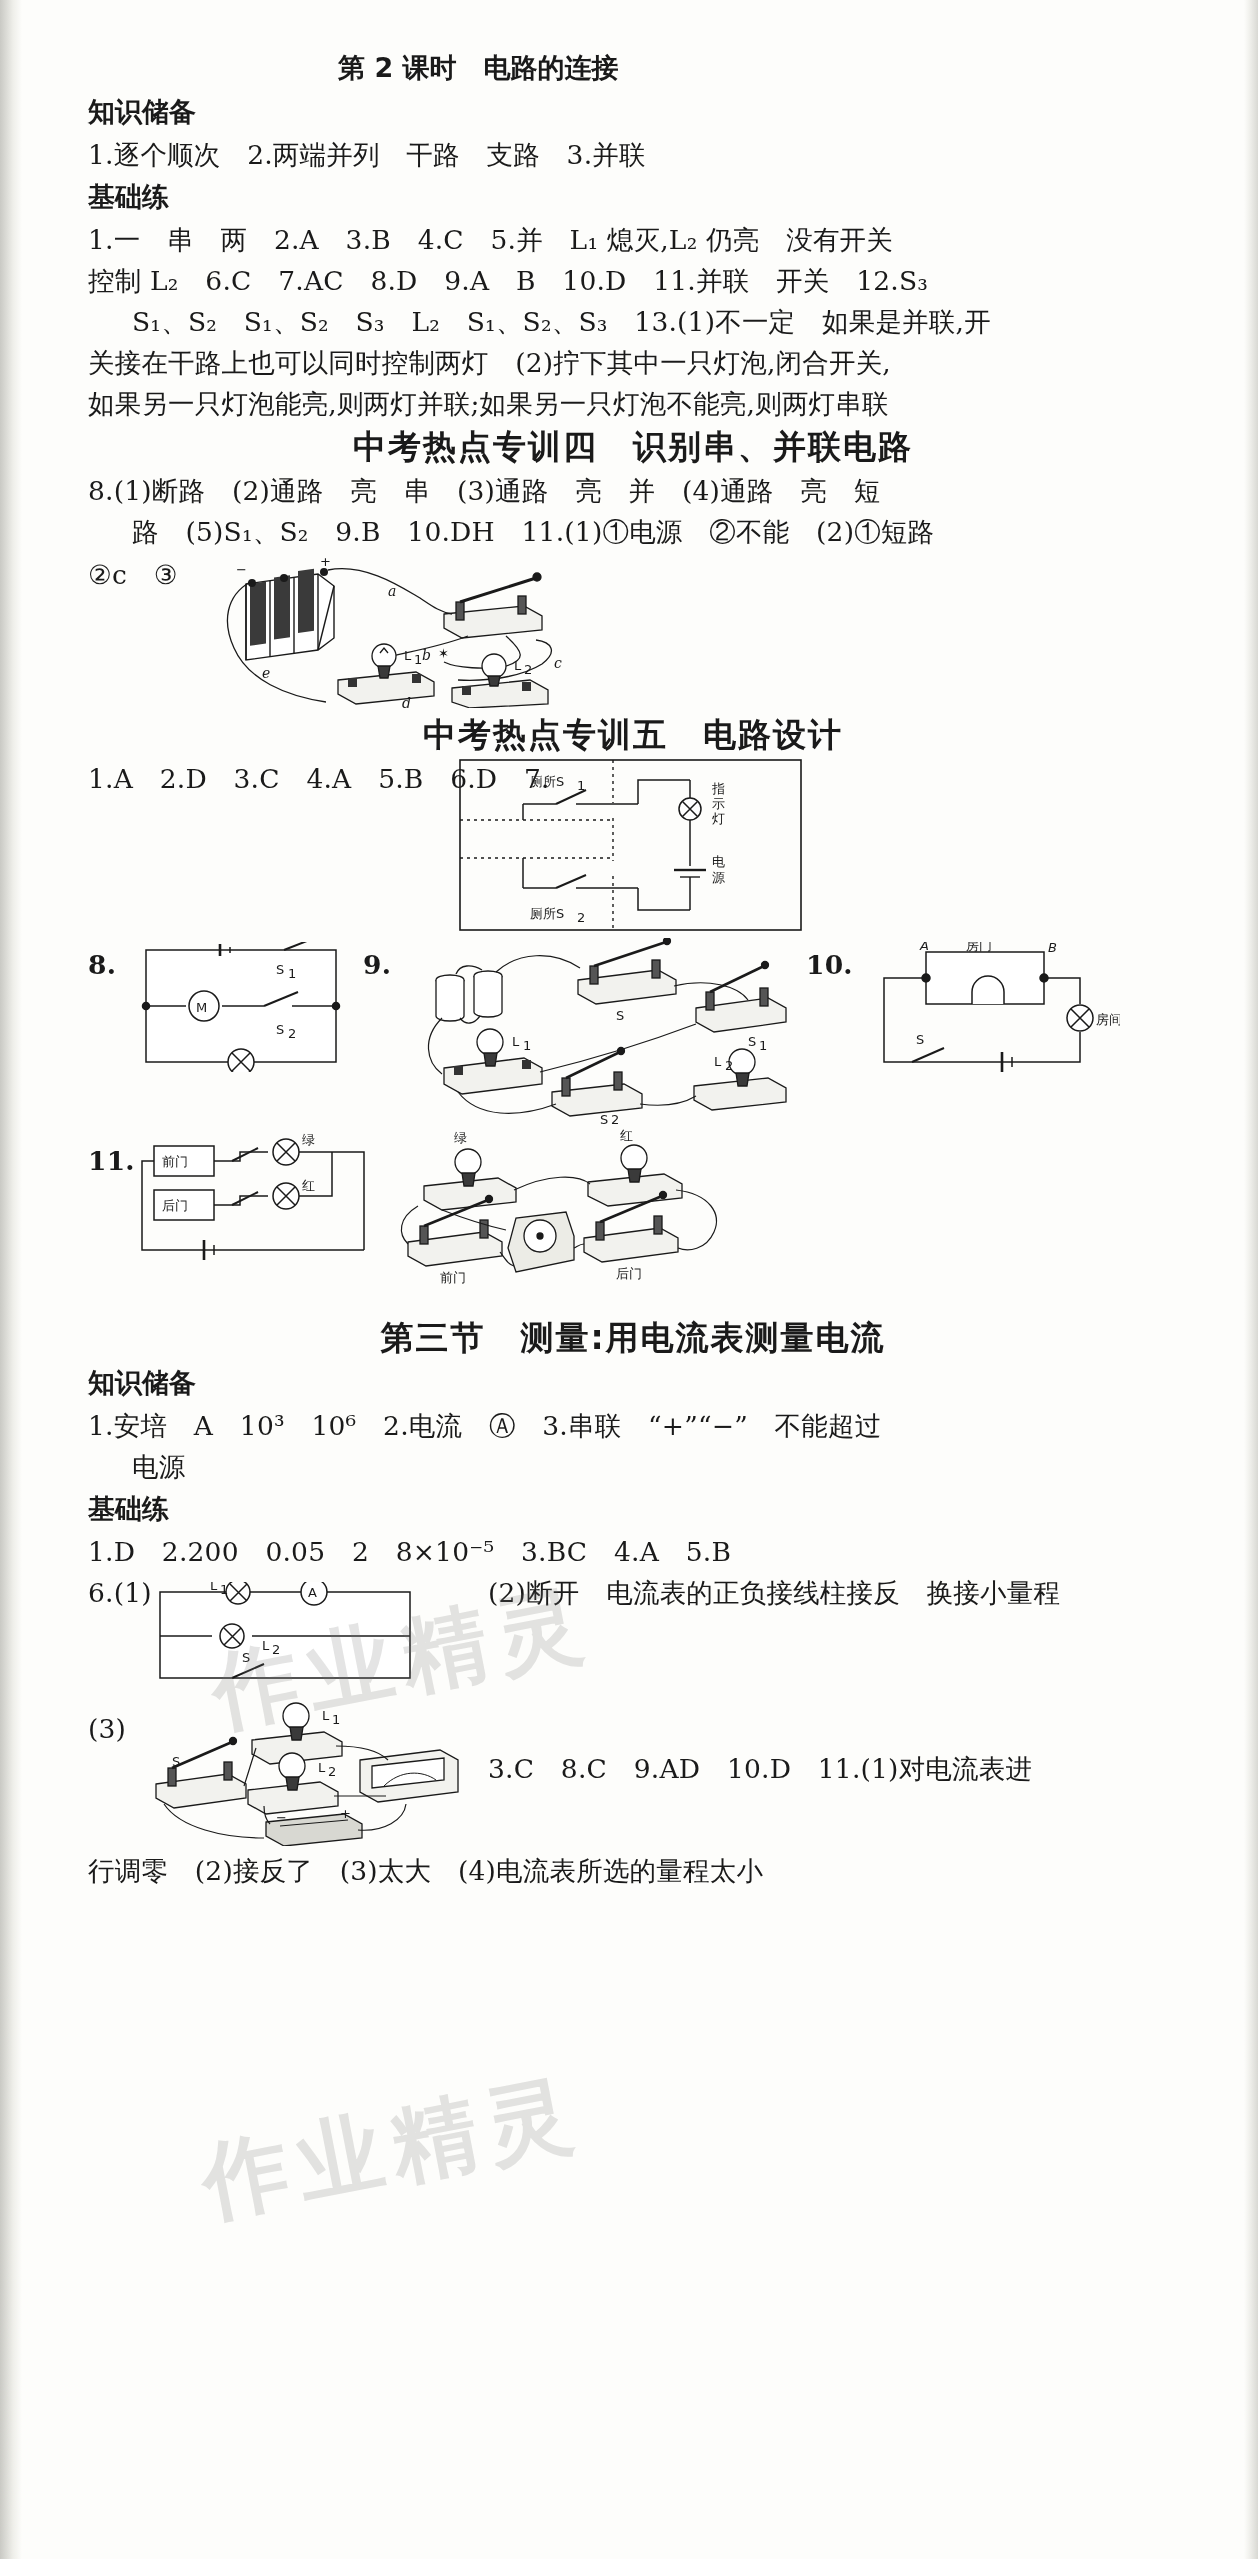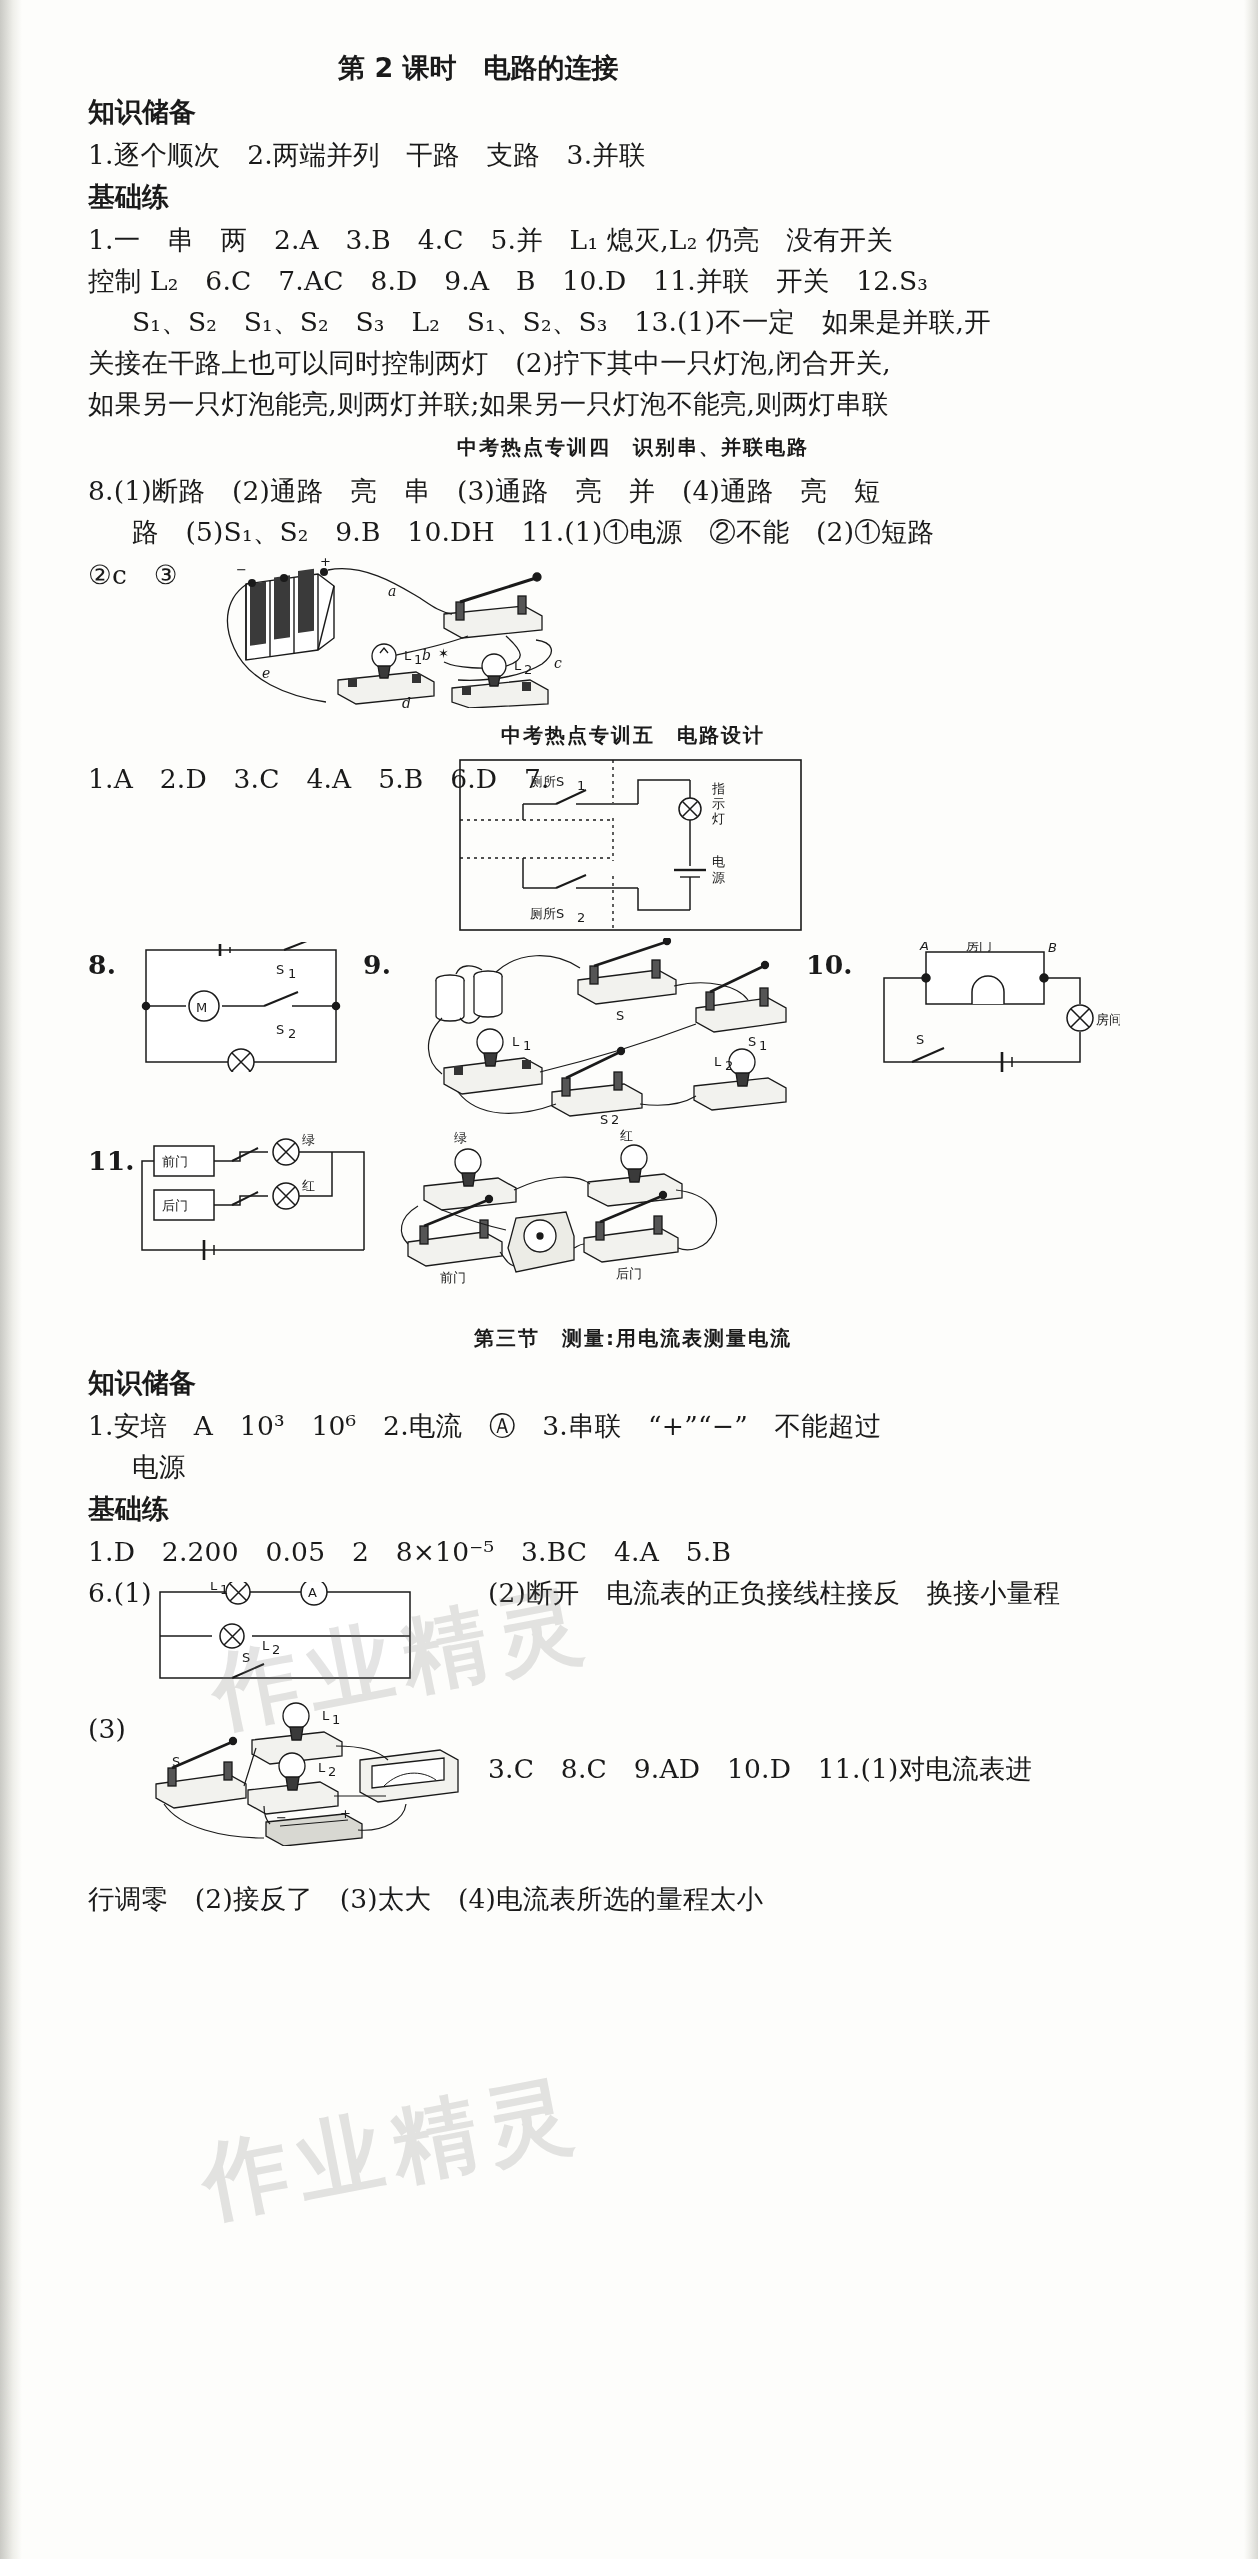--- a/index.html
+++ b/index.html
@@ -29,21 +29,21 @@
   .indent{padding-left:44px;}
   .sec-title{
     font-weight:bold;
     font-size:27px;
     font-family:"DejaVu Sans","Liberation Sans",sans-serif;
     line-height:44px;
   }
   .num{font-weight:bold;font-family:"DejaVu Serif","Liberation Serif",serif;}
 
   .chaptitle{
-    font-weight:bold;font-size:20px;
+    font-weight:bold;font-size:33px;
     font-family:"DejaVu Sans","Liberation Sans",sans-serif;
     text-align:center;line-height:46px;letter-spacing:2px;
   }
 
   
   .figrow{position:relative;}
   svg{display:block;}
   .stroke{stroke:#1a1a1a;fill:none;}
   .lbl{font-family:"DejaVu Sans","Liberation Sans",sans-serif;font-size:13px;fill:#1a1a1a;}
   .lblser{font-family:"DejaVu Serif","Liberation Serif",serif;font-size:14px;fill:#1a1a1a;font-style:italic;}
@@ -504,18 +504,18 @@
         <path d="M100 90 C 104 78 108 64 112 52"></path>
         <path d="M192 50 C 220 50 236 56 244 64"></path>
         <path d="M190 100 C 220 100 236 100 242 100"></path>
         <path d="M120 110 C 120 118 122 124 126 128"></path>
         <path d="M214 134 C 240 136 260 124 262 108"></path>
         <path d="M20 108 C 36 132 80 142 120 142"></path>
       </g>
     </svg>
   </div>
 
-  <div class="line" style="margin-top:28px">行调零　(2)接反了　(3)太大　(4)电流表所选的量程太小</div>
+  <div class="line" style="">行调零　(2)接反了　(3)太大　(4)电流表所选的量程太小</div>
 
 </div>
 
 <div class="wm wm1">作业精灵</div>
 <div class="wm wm2">作业精灵</div>
 
 </body></html>

